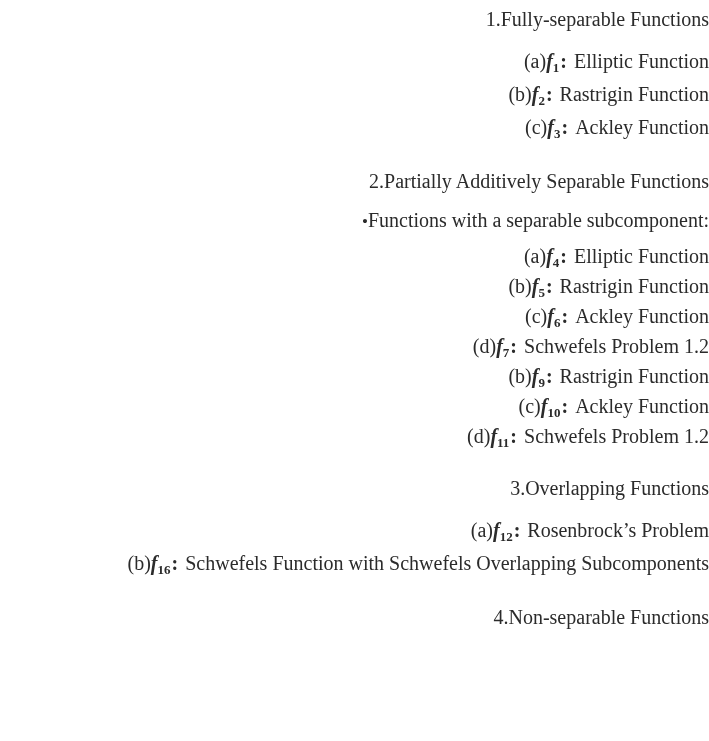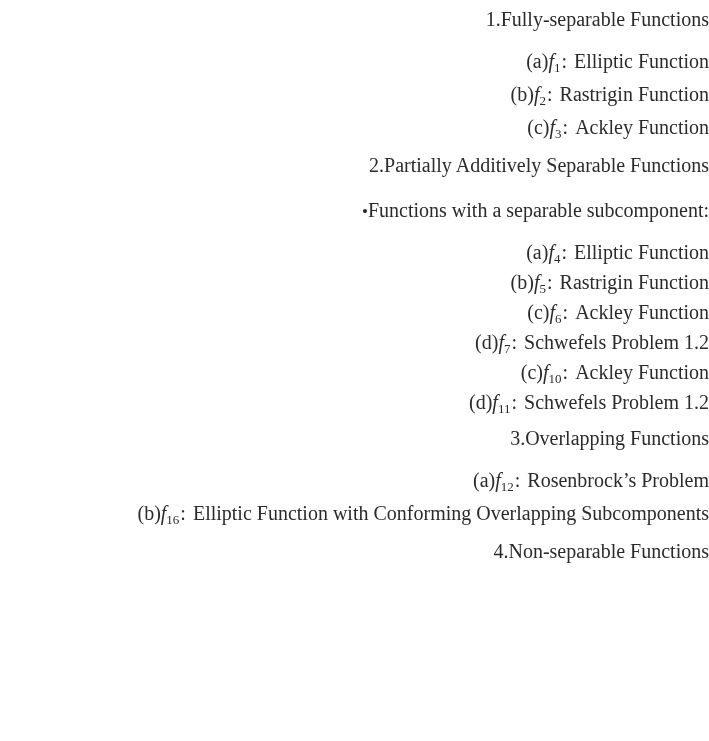--- a/index.html
+++ b/index.html
@@ -16,21 +16,21 @@
     overflow: hidden;
   }
   .page {
     padding-top: 6px;
     width: 709px;
     text-align: right;
   }
   .section-heading {
     line-height: 27px;
     padding-left: 10px;
-    margin-top: 8px;
+    margin-top: 24px;
     margin-bottom: 12px;
     white-space: nowrap;
   }
   .section:first-child .section-heading {
     margin-top: 0;
   }
   .sec-num {
     display: inline-block;
     width: 25px;
   }
@@ -43,33 +43,34 @@
   }
   .item-l2 {
     padding-left: 62px;
     line-height: 30px;
   }
   .item-label {
     display: inline-block;
     width: 32px;
   }
   .bullet-row {
-    line-height: 39px;
+    line-height: 27px;
     padding-left: 45px;
     margin-top: 8px;
     margin-bottom: 6px;
     white-space: nowrap;
   }
   .bullet-glyph {
     display: inline-block;
     width: 16px;
     font-size: 17px;
   }
   .formula {
     margin-right: 7px;
+    font-weight: bold;
   }
   .formula i {
     font-family: "Liberation Serif", "DejaVu Serif", serif;
   }
   .formula sub {
     font-size: 13px;
     line-height: 0;
     vertical-align: -4px;
   }
   .colon {
@@ -92,28 +93,29 @@
       <div class="section">
         <div class="section-heading"><span class="sec-num">2.</span><span class="sec-title">Partially Additively Separable Functions</span></div>
         <div class="bullet-group">
           <div class="bullet-row"><span class="bullet-glyph">•</span><span class="group-heading-text">Functions with a separable subcomponent:</span></div>
           <div class="item-row item-l2"><span class="item-label">(a)</span><span class="formula"><i>f</i><sub>4</sub><span class="colon">:</span></span><span class="function-name">Elliptic Function</span></div>
           <div class="item-row item-l2"><span class="item-label">(b)</span><span class="formula"><i>f</i><sub>5</sub><span class="colon">:</span></span><span class="function-name">Rastrigin Function</span></div>
           <div class="item-row item-l2"><span class="item-label">(c)</span><span class="formula"><i>f</i><sub>6</sub><span class="colon">:</span></span><span class="function-name">Ackley Function</span></div>
           <div class="item-row item-l2"><span class="item-label">(d)</span><span class="formula"><i>f</i><sub>7</sub><span class="colon">:</span></span><span class="function-name">Schwefels Problem 1.2</span></div>
         </div>
         <div class="bullet-group">
+          <div class="item-row item-l2"><span class="item-label">(b)</span><span class="formula"><i>f</i><sub>9</sub><span class="colon">:</span></span><span class="function-name">Rastrigin Function</span></div>
           <div class="item-row item-l2"><span class="item-label">(c)</span><span class="formula"><i>f</i><sub>10</sub><span class="colon">:</span></span><span class="function-name">Ackley Function</span></div>
           <div class="item-row item-l2"><span class="item-label">(d)</span><span class="formula"><i>f</i><sub>11</sub><span class="colon">:</span></span><span class="function-name">Schwefels Problem 1.2</span></div>
         </div>
       </div>
       <div class="section">
         <div class="section-heading"><span class="sec-num">3.</span><span class="sec-title">Overlapping Functions</span></div>
         <div class="items-block">
           <div class="item-row item-l1"><span class="item-label">(a)</span><span class="formula"><i>f</i><sub>12</sub><span class="colon">:</span></span><span class="function-name">Rosenbrock’s Problem</span></div>
-          <div class="item-row item-l1"><span class="item-label">(b)</span><span class="formula"><i>f</i><sub>16</sub><span class="colon">:</span></span><span class="function-name">Elliptic Function with Conforming Overlapping Subcomponents</span></div>
+          <div class="item-row item-l1"><span class="item-label">(b)</span><span class="formula"><i>f</i><sub>16</sub><span class="colon">:</span></span><span class="function-name">Schwefels Function with Schwefels Overlapping Subcomponents</span></div>
         </div>
       </div>
       <div class="section">
         <div class="section-heading"><span class="sec-num">4.</span><span class="sec-title">Non-separable Functions</span></div>
       </div>
     </div>
 </main>
 
 </body></html>

